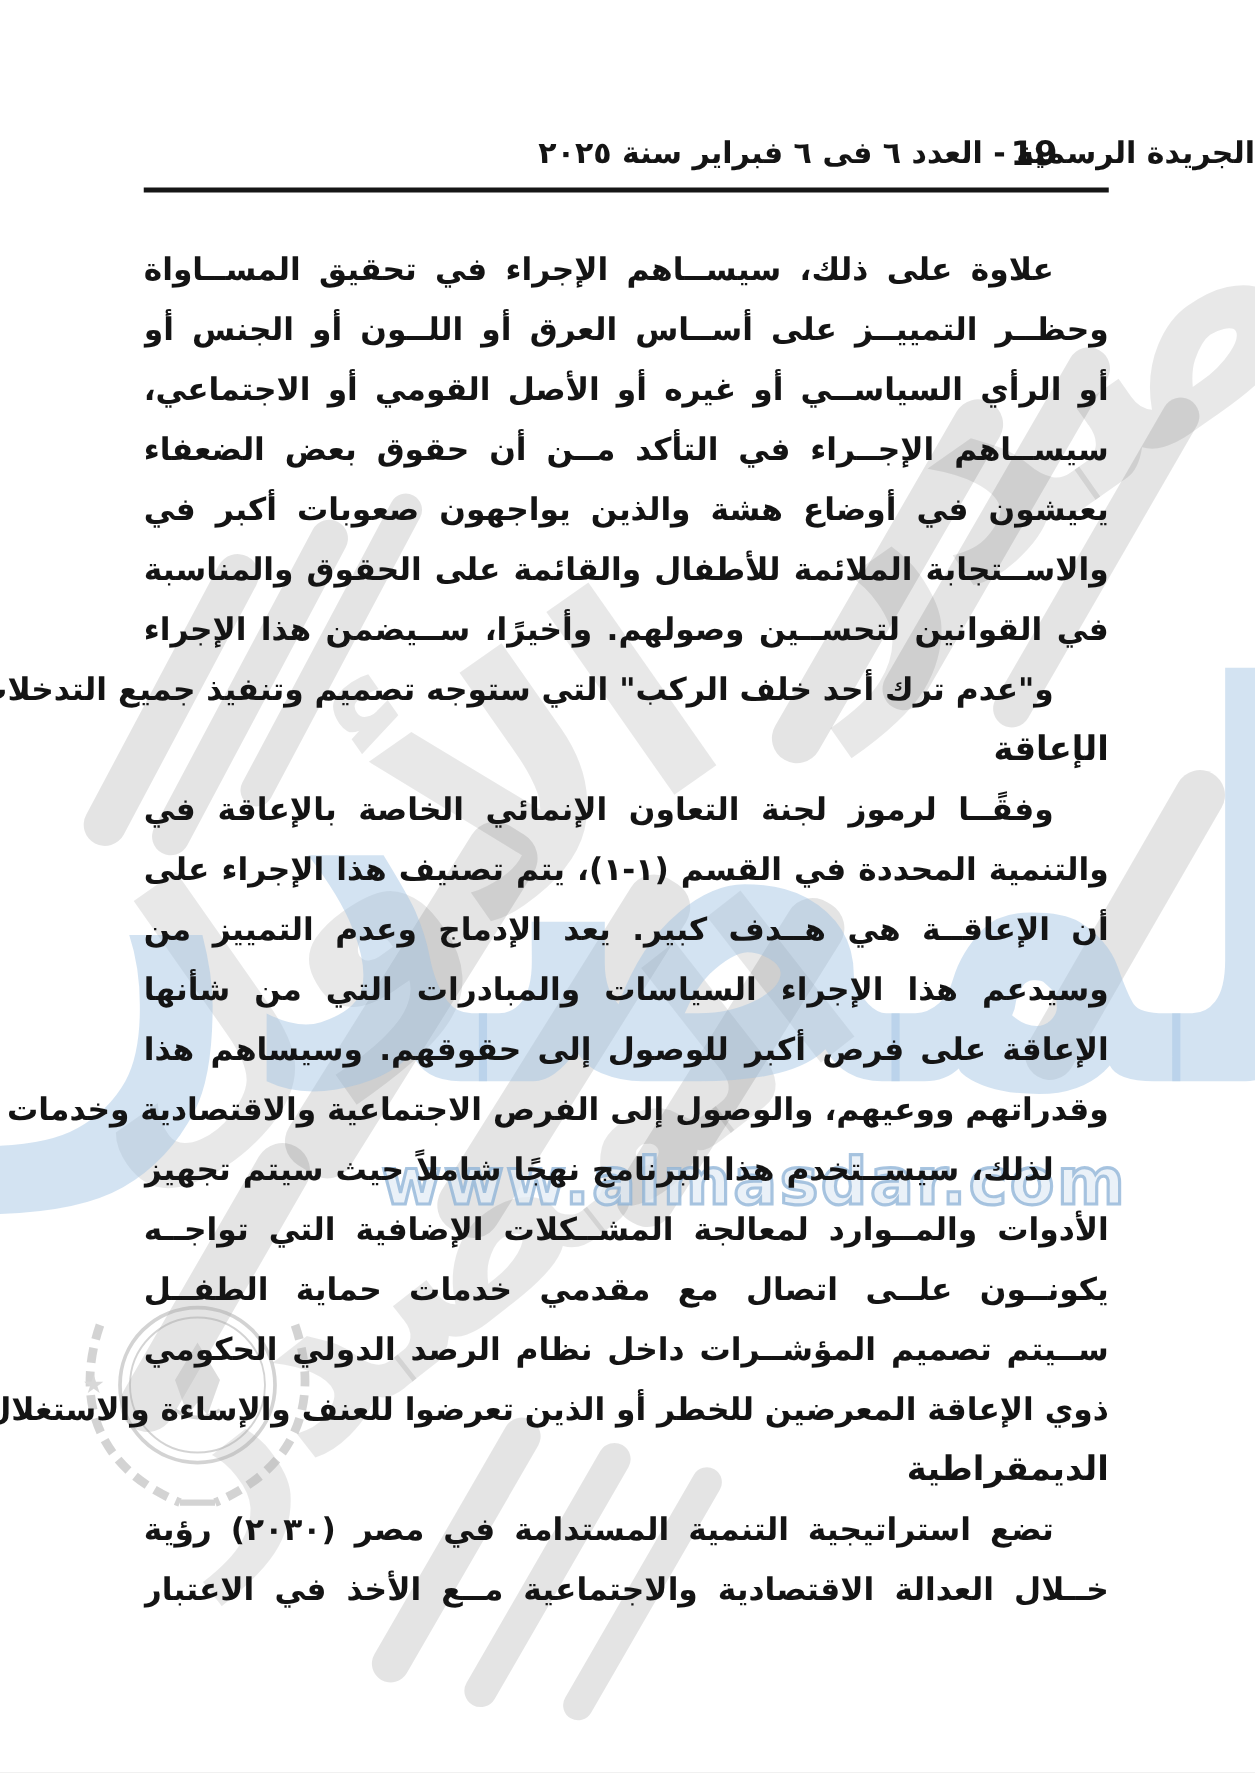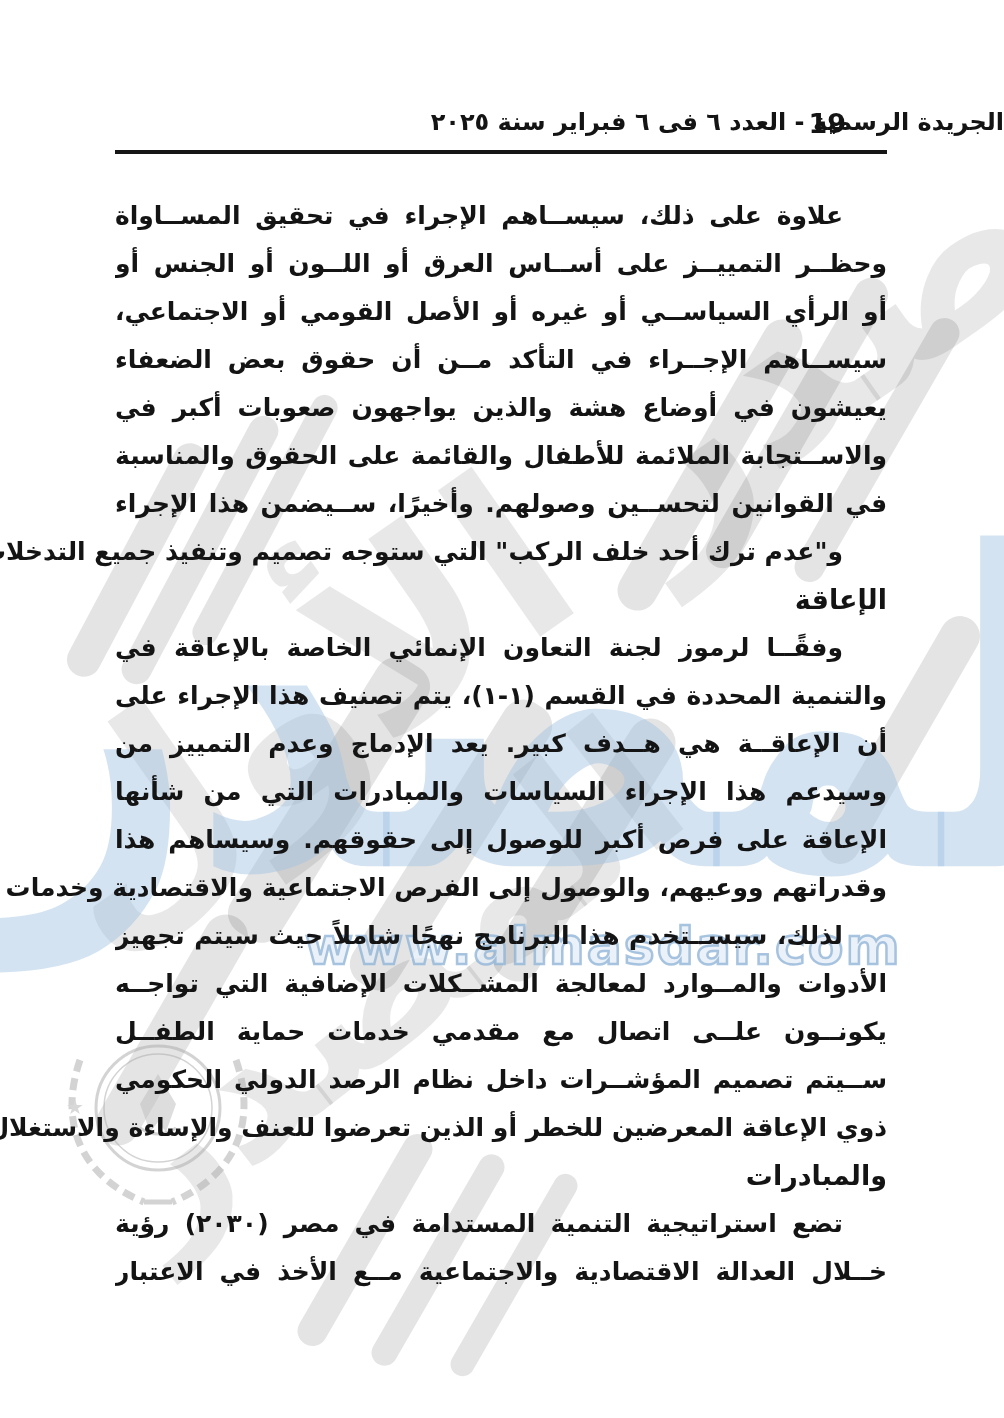--- a/index.html
+++ b/index.html
@@ -150,18 +150,18 @@
     <div class="ln just">والتنمية المحددة في القسم (١-١)، يتم تصنيف هذا الإجراء على أنه D1 وهذا يعني</div>
     <div class="ln just">أن الإعاقــة هي هــدف كبير. يعد الإدماج وعدم التمييز من أولويات العمل الشــاملة.</div>
     <div class="ln just">وسيدعم هذا الإجراء السياسات والمبادرات التي من شأنها ضمان حصول الأطفال وذوي</div>
     <div class="ln just">الإعاقة على فرص أكبر للوصول إلى حقوقهم. وسيساهم هذا الإجراء في تعزيز مهاراتهم</div>
     <div class="ln">وقدراتهم ووعيهم، والوصول إلى الفرص الاجتماعية والاقتصادية وخدمات الحماية.</div>
     <div class="ln just ind">لذلك، سيســتخدم هذا البرنامج نهجًا شاملاً حيث سيتم تجهيز الخدمات بمزيد من</div>
     <div class="ln just">الأدوات والمــوارد لمعالجة المشــكلات الإضافية التي تواجــه الأطفال ذوي الإعاقة عندما</div>
     <div class="ln just">يكونــون علــى اتصال مع مقدمي خدمات حماية الطفــل المختلفين بالإضافة إلى ذلك،</div>
     <div class="ln just">ســيتم تصميم المؤشــرات داخل نظام الرصد الدولي الحكومي لتتبع مدى وصول الأطفال</div>
     <div class="ln">ذوي الإعاقة المعرضين للخطر أو الذين تعرضوا للعنف والإساءة والاستغلال.</div>
-    <div class="ln hd">والمبادرات</div>
+    <div class="ln hd">الديمقراطية</div>
     <div class="ln just ind">تضع استراتيجية التنمية المستدامة في مصر (٢٠٣٠) رؤية للتنمية الشاملة من</div>
     <div class="ln just">خــلال العدالة الاقتصادية والاجتماعية مــع الأخذ في الاعتبار "حقوق الأجيال الجديدة</div>
   </div>
 
 </div>
 
 </body></html>

